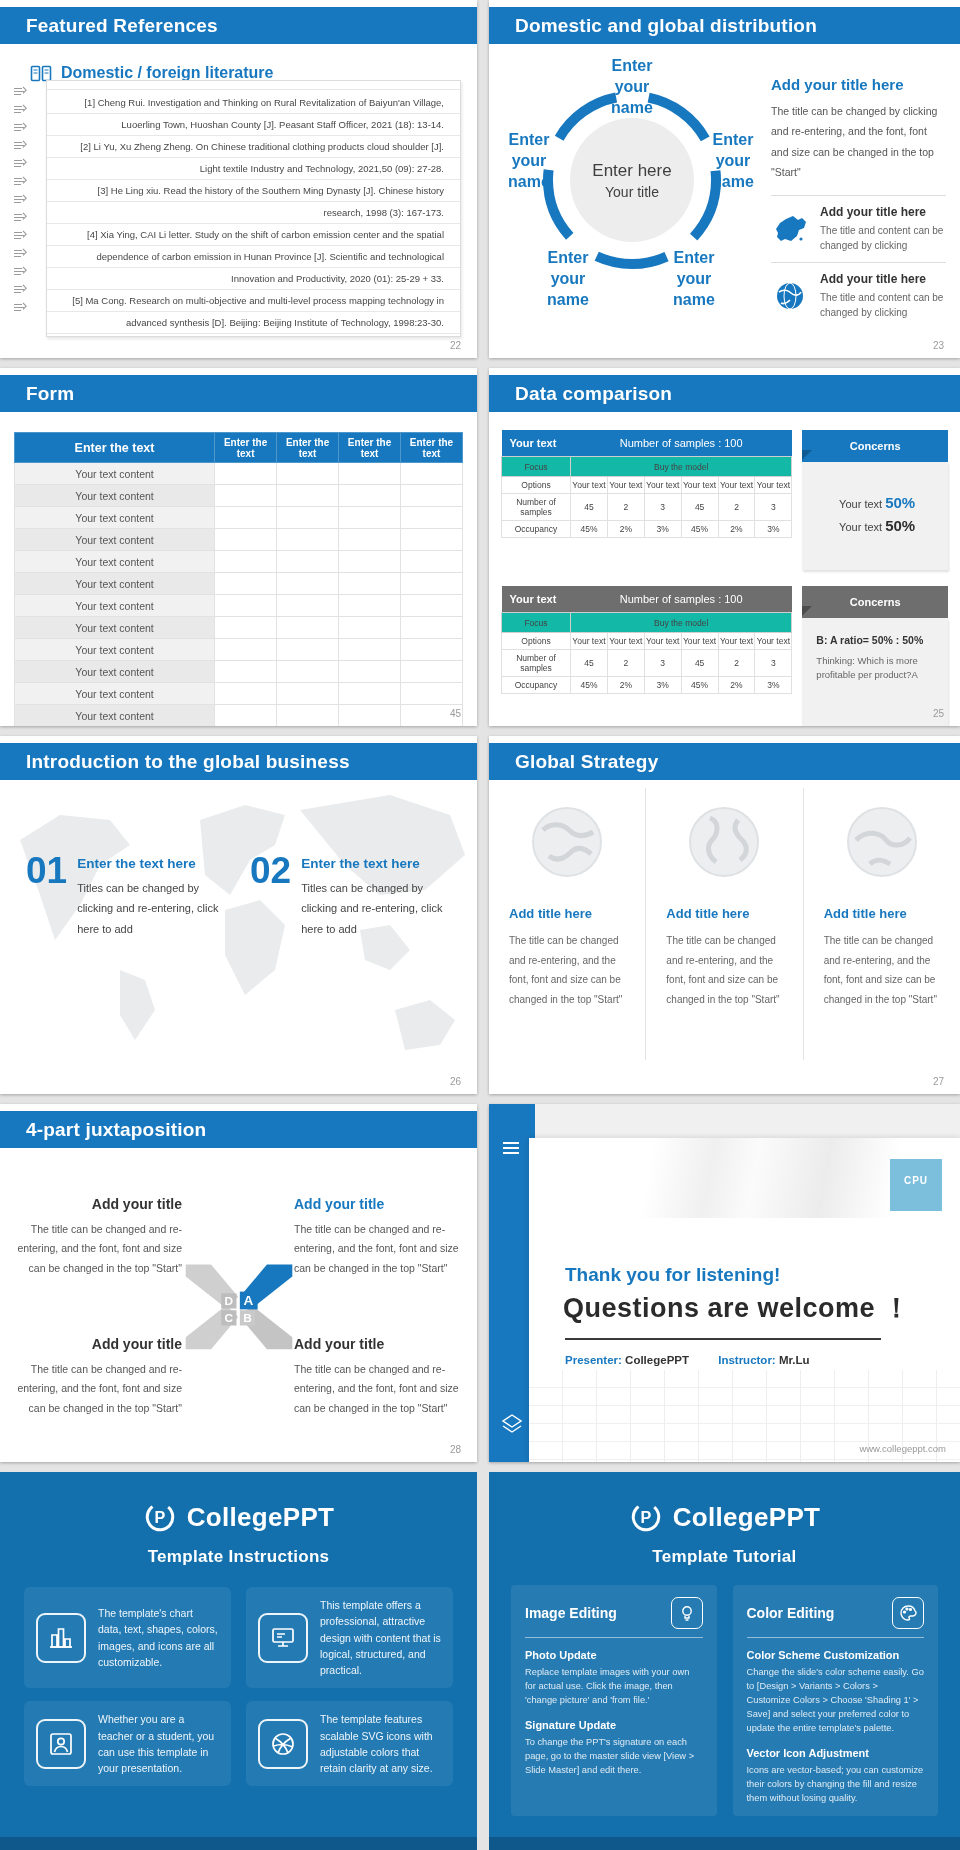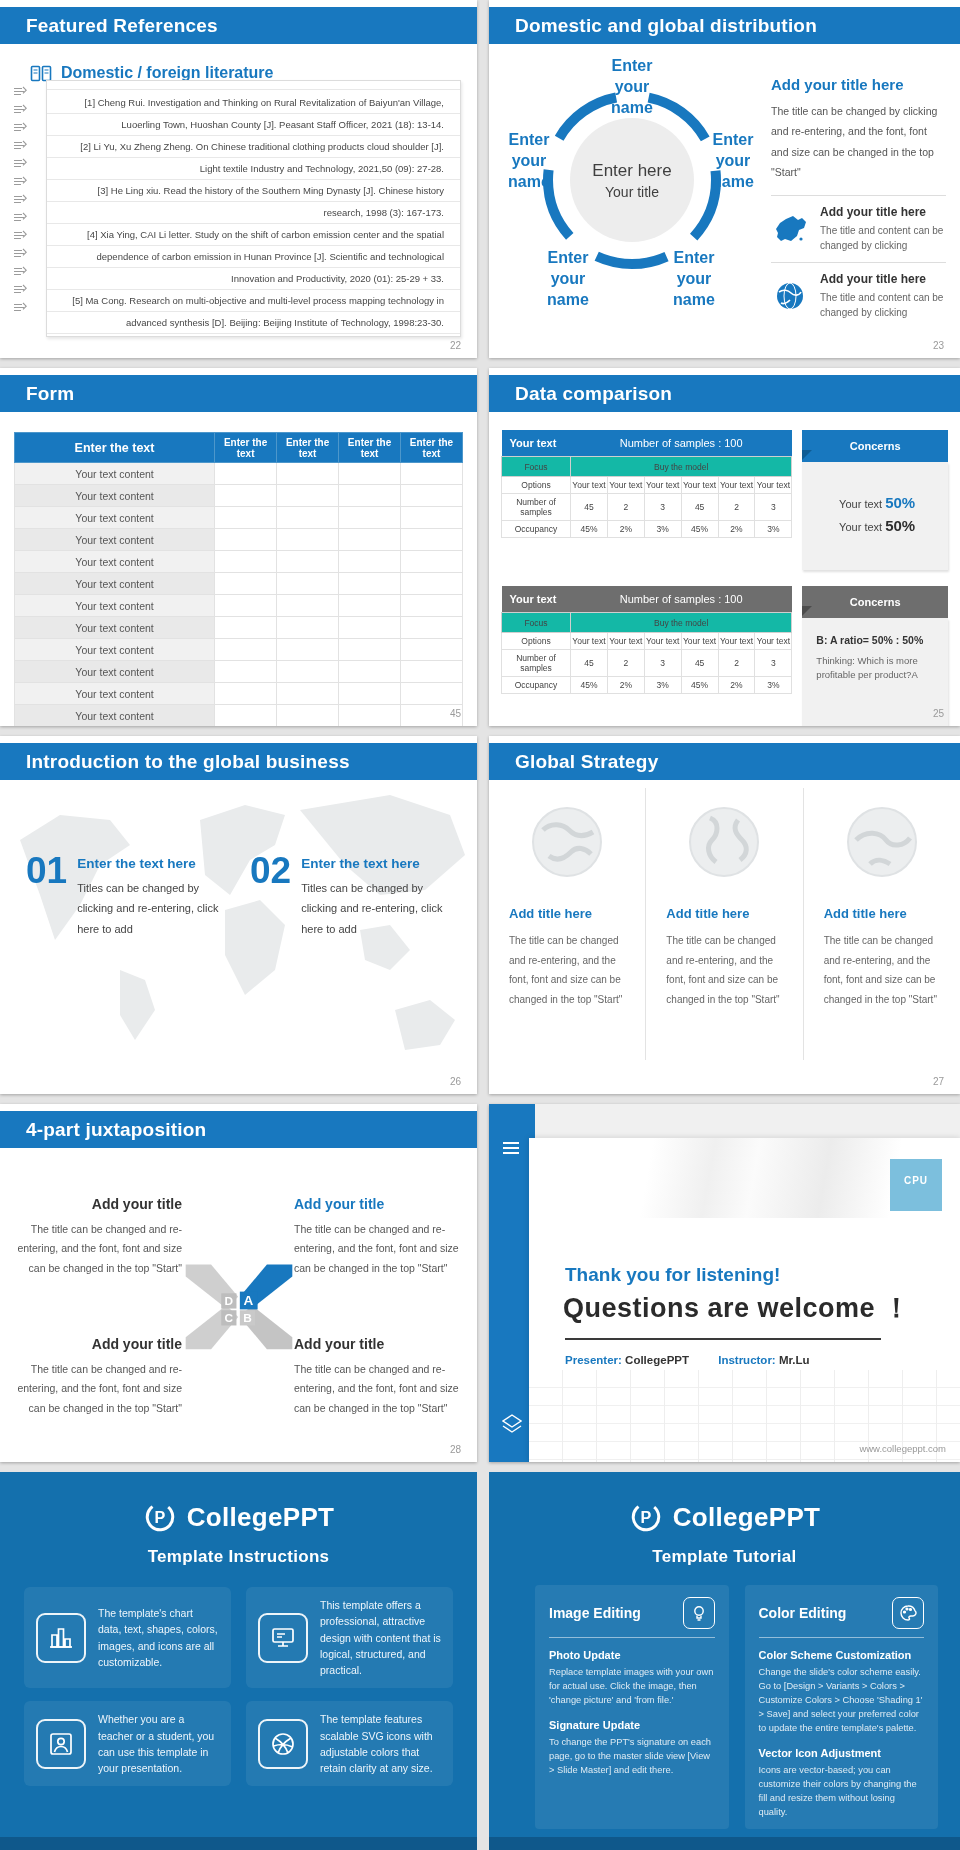--- a/index.html
+++ b/index.html
@@ -121,21 +121,21 @@
   
   .panel{position:relative;background:#1470ad;color:#fff;overflow:hidden;}
   .panel::after{content:"";position:absolute;left:0;right:0;bottom:0;height:13px;background:#0f588b;}
   .brand{display:flex;align-items:center;justify-content:center;gap:10px;padding-top:28px;}
   .brand-name{font-size:26px;font-weight:800;letter-spacing:.3px;}
   .panel-title{text-align:center;font-size:17px;font-weight:bold;margin-top:13px;letter-spacing:.3px;}
   .items-grid{display:grid;grid-template-columns:1fr 1fr;gap:13px 15px;padding:20px 24px 0;}
   .pitem{display:flex;gap:12px;align-items:center;background:rgba(255,255,255,.07);border-radius:6px;padding:10px 12px;}
   .pitem-icon{flex:0 0 46px;height:46px;border:2px solid rgba(255,255,255,.92);border-radius:9px;display:flex;align-items:center;justify-content:center;}
   .pitem p{margin:0;font-size:10.5px;line-height:1.55;color:#eef6fc;}
-  .tut-cols{display:flex;gap:16px;padding:18px 22px 0;margin-left:24px;}
+  .tut-cols{display:flex;gap:16px;padding:18px 22px 0;}
   .tut-col{flex:1;background:rgba(255,255,255,.08);border-radius:4px;padding:12px 14px 10px;}
   .tut-head{display:flex;align-items:center;justify-content:space-between;border-bottom:1px solid rgba(255,255,255,.5);padding-bottom:8px;}
   .tut-head h3{margin:0;font-size:14px;font-weight:bold;}
   .tut-icon{width:30px;height:30px;border:1.5px solid #fff;border-radius:7px;display:flex;align-items:center;justify-content:center;}
   .tut-sec h4{margin:11px 0 5px;font-size:11px;color:#fff;}
   .tut-sec p{margin:0;font-size:9.3px;line-height:1.5;color:rgba(255,255,255,.85);}
 </style>
 </head>
 <body>
 

